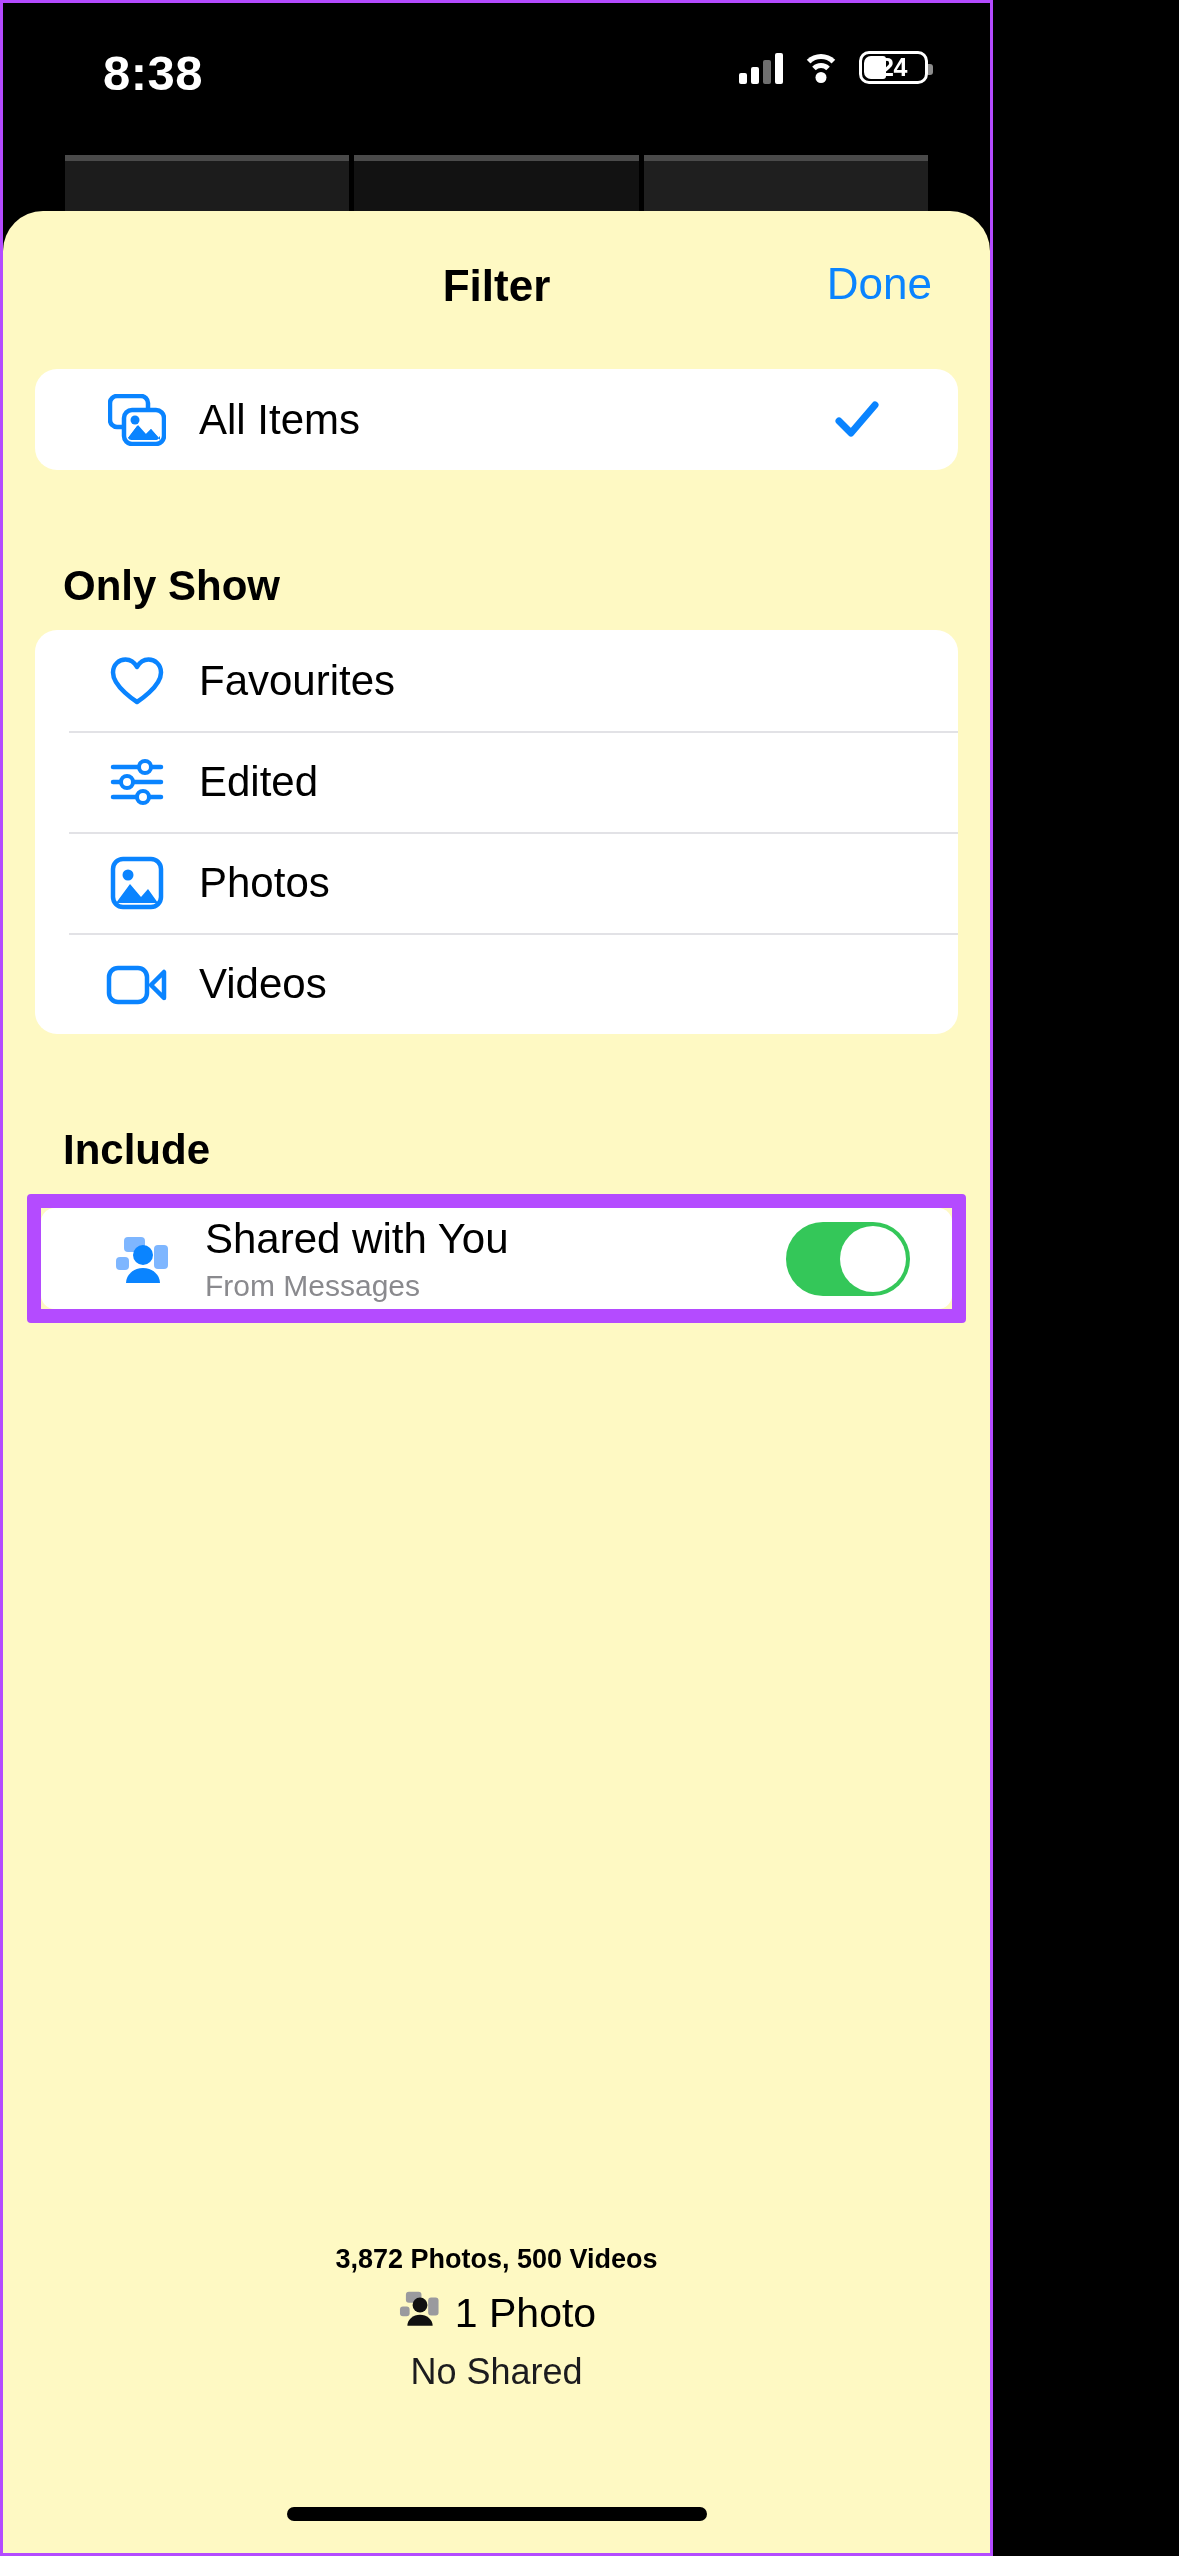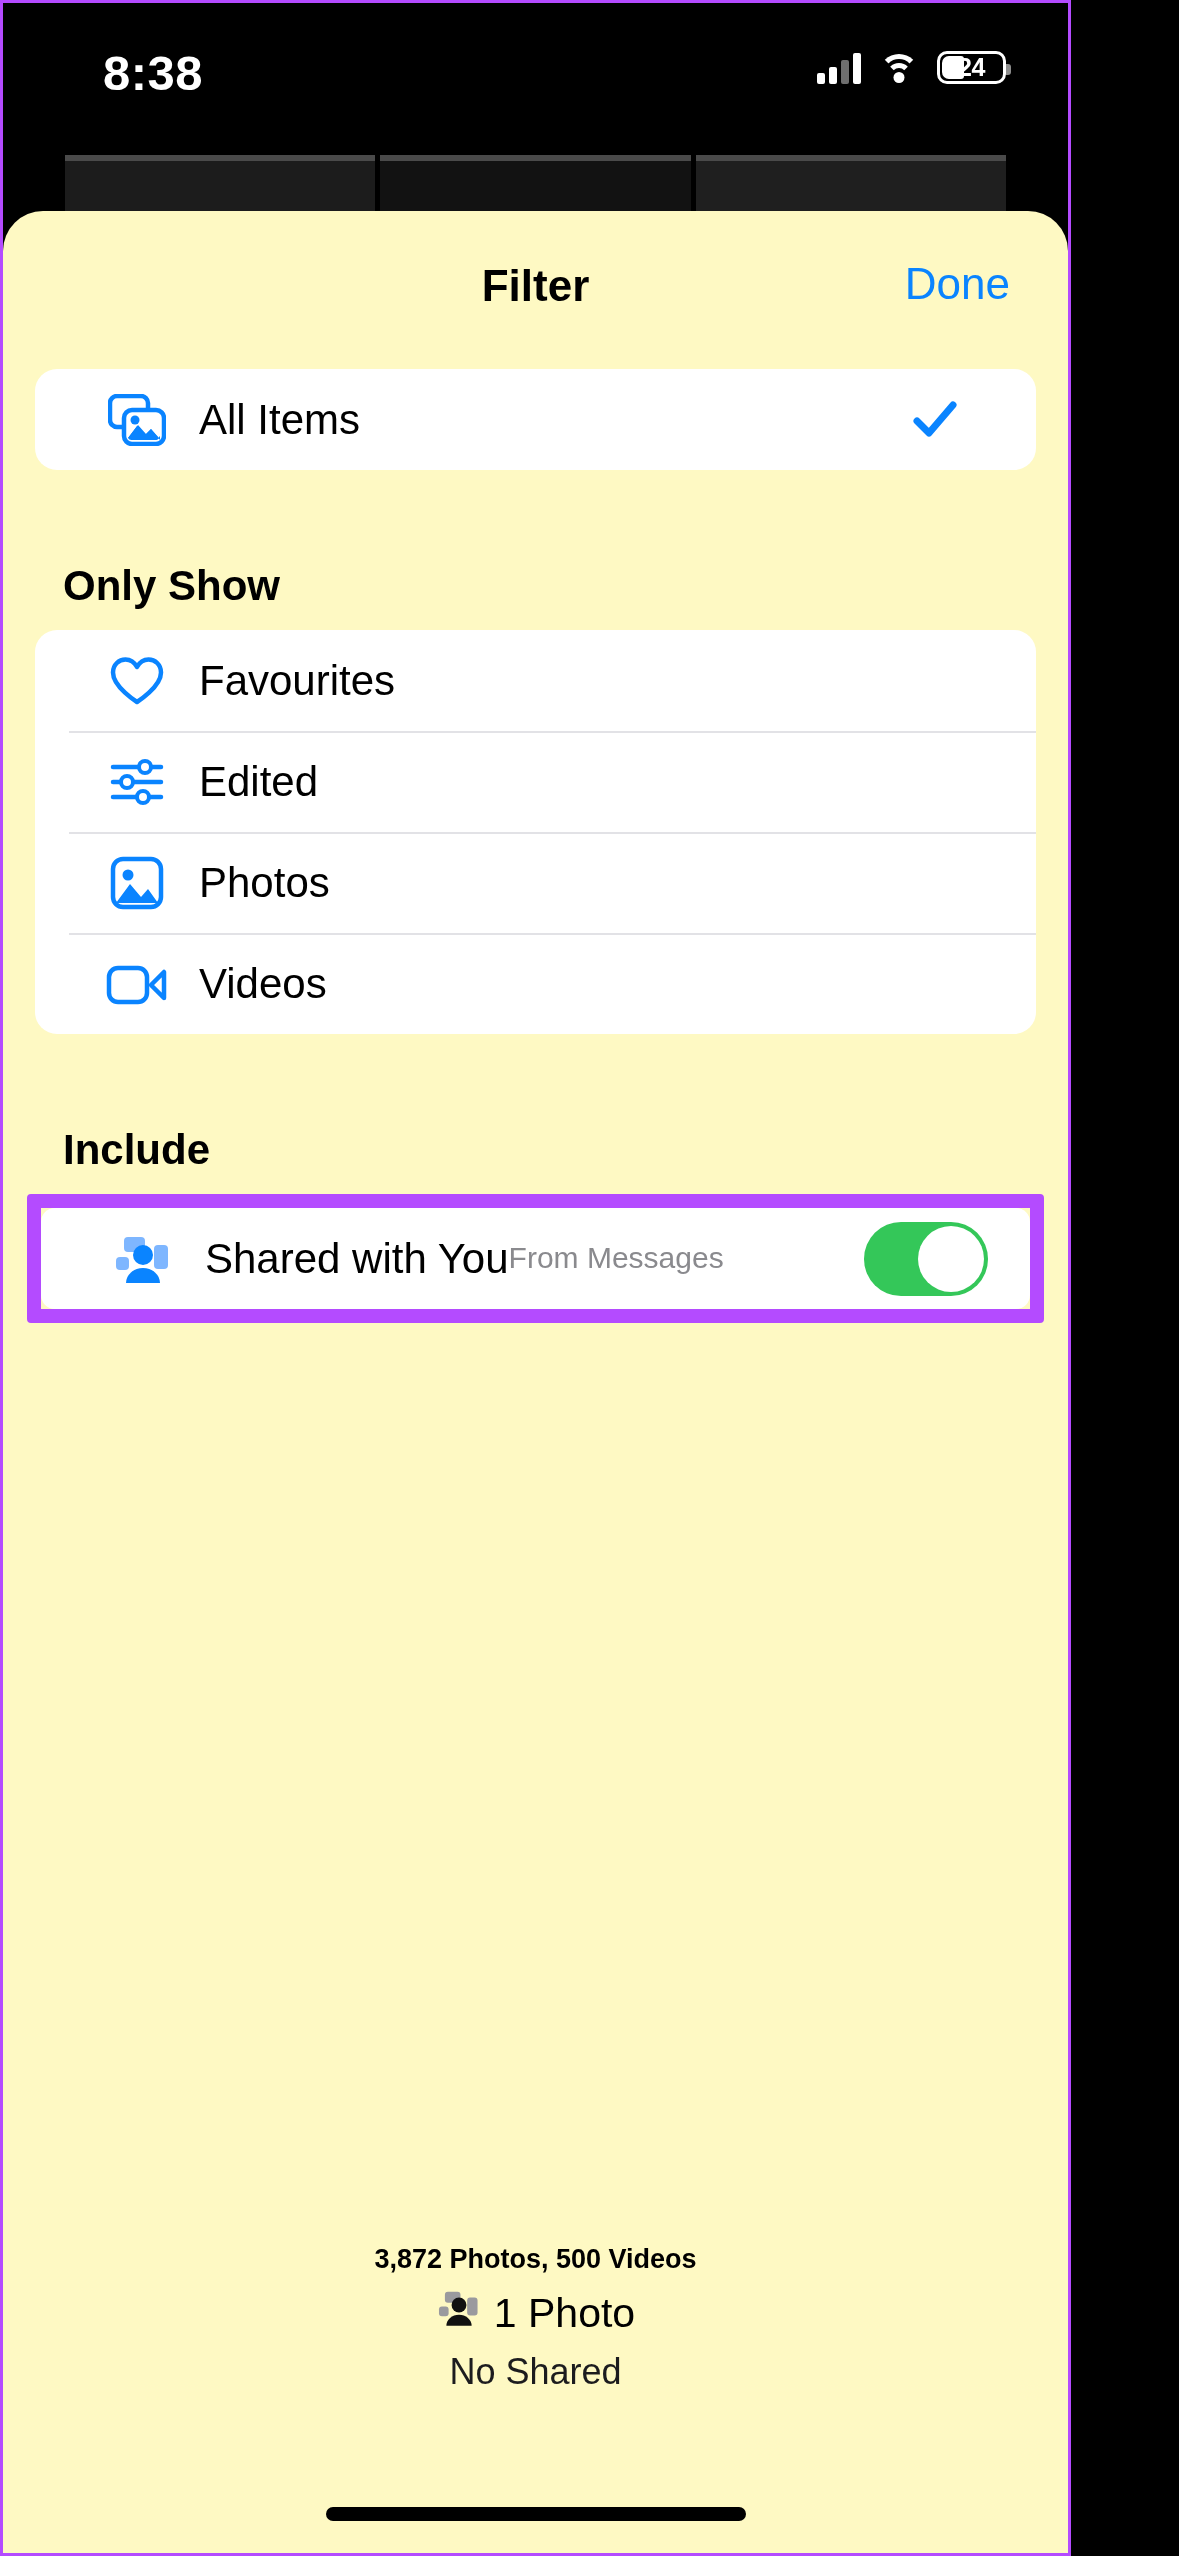--- a/index.html
+++ b/index.html
@@ -4,21 +4,21 @@
 <style>
   * { margin:0; padding:0; box-sizing:border-box; }
   html, body {
     width:1179px; height:2556px;
     background:#000;
     font-family:"Liberation Sans", sans-serif;
     -webkit-font-smoothing:antialiased;
   }
   #screen {
     position:relative;
-    width:1071px; height:2556px;
+    width:993px; height:2556px;
     background:#000000;
     overflow:hidden;
     border:3px solid #b44bff;
   }
 
   
   .statusbar {
     position:absolute; top:0; left:0; right:0; height:150px;
     color:#ffffff;
   }
@@ -105,21 +105,21 @@
     content:""; position:absolute; left:0; right:0; top:0;
     height:2px; background:#e2e2e6;
   }
   .row-icon {
     width:64px; min-width:64px; height:64px;
     display:flex; align-items:center; justify-content:center;
     margin-right:30px;
   }
   .row-label { font-size:42px; color:#000000; }
   .row-sub { font-size:30px; color:#8a8a8e; margin-top:6px; }
-  .row-text { display:flex; flex-direction:row; justify-content:center; }
+  .row-text { display:flex; flex-direction:column; justify-content:center; }
   .check {
     position:absolute; right:78px; top:50%; transform:translateY(-50%);
     width:46px; height:46px;
   }
 
   
   .toggle {
     position:absolute; right:42px; top:50%; transform:translateY(-50%);
     width:124px; height:74px; border-radius:37px; background:#34c759;
   }

